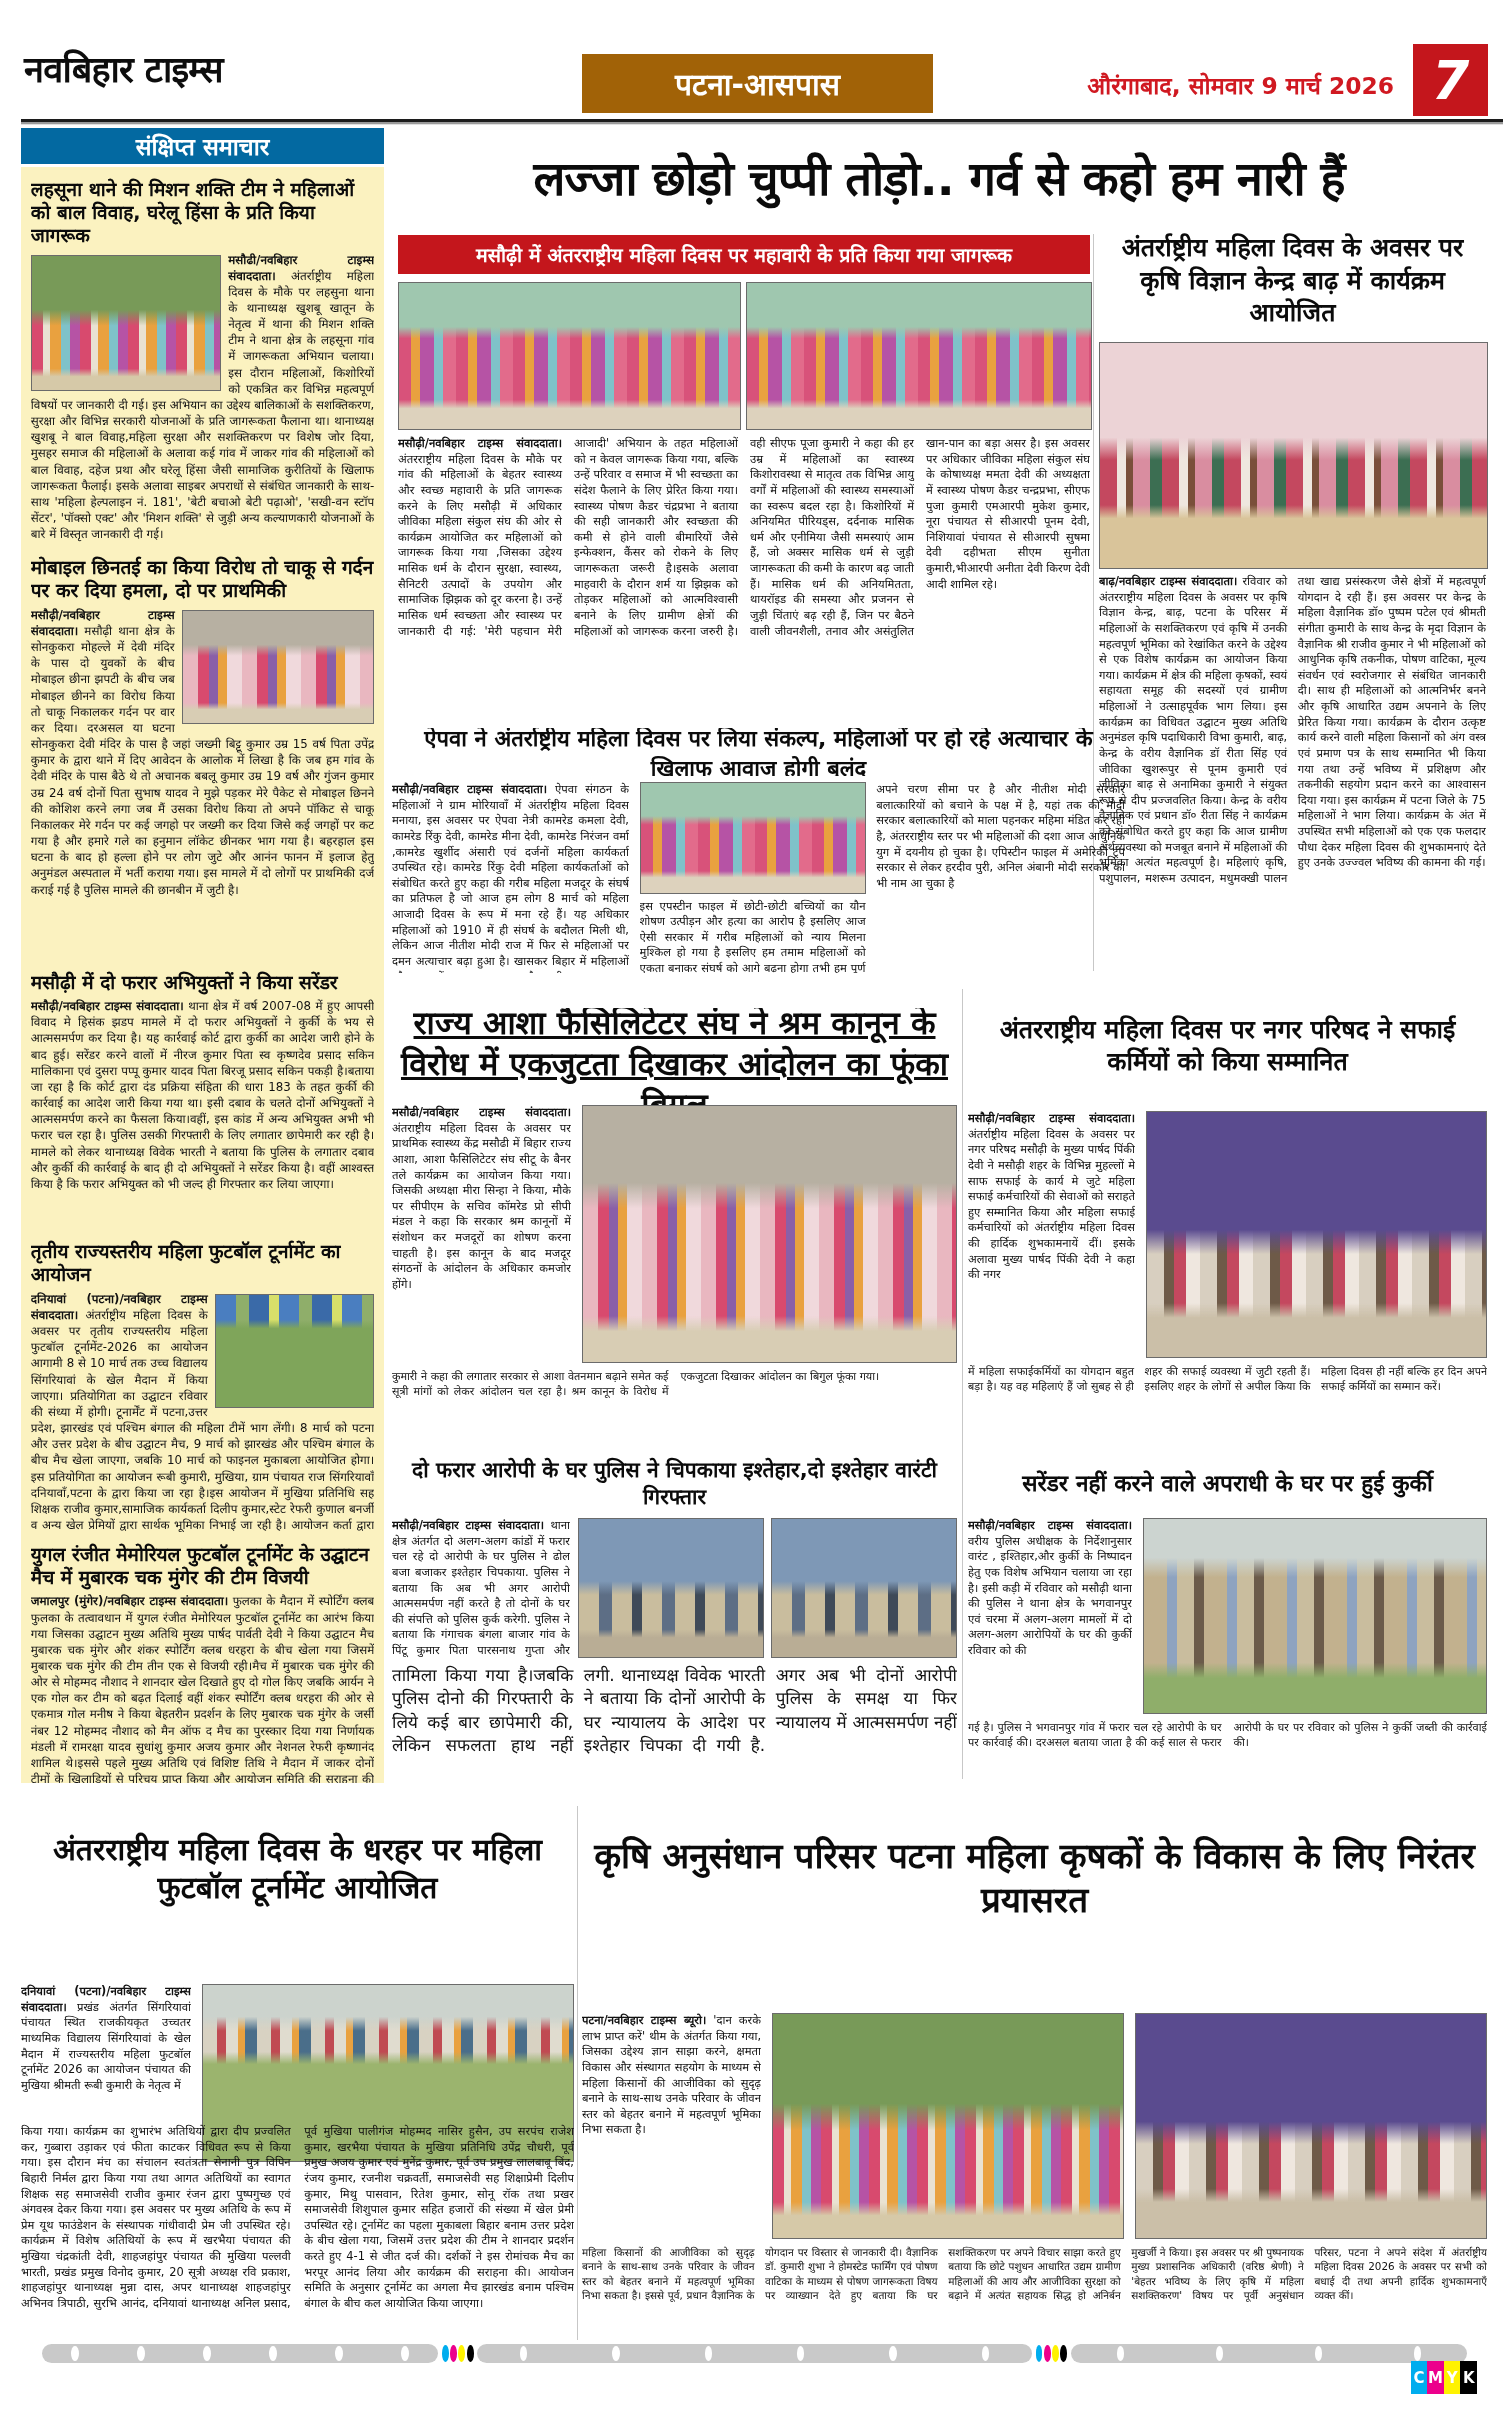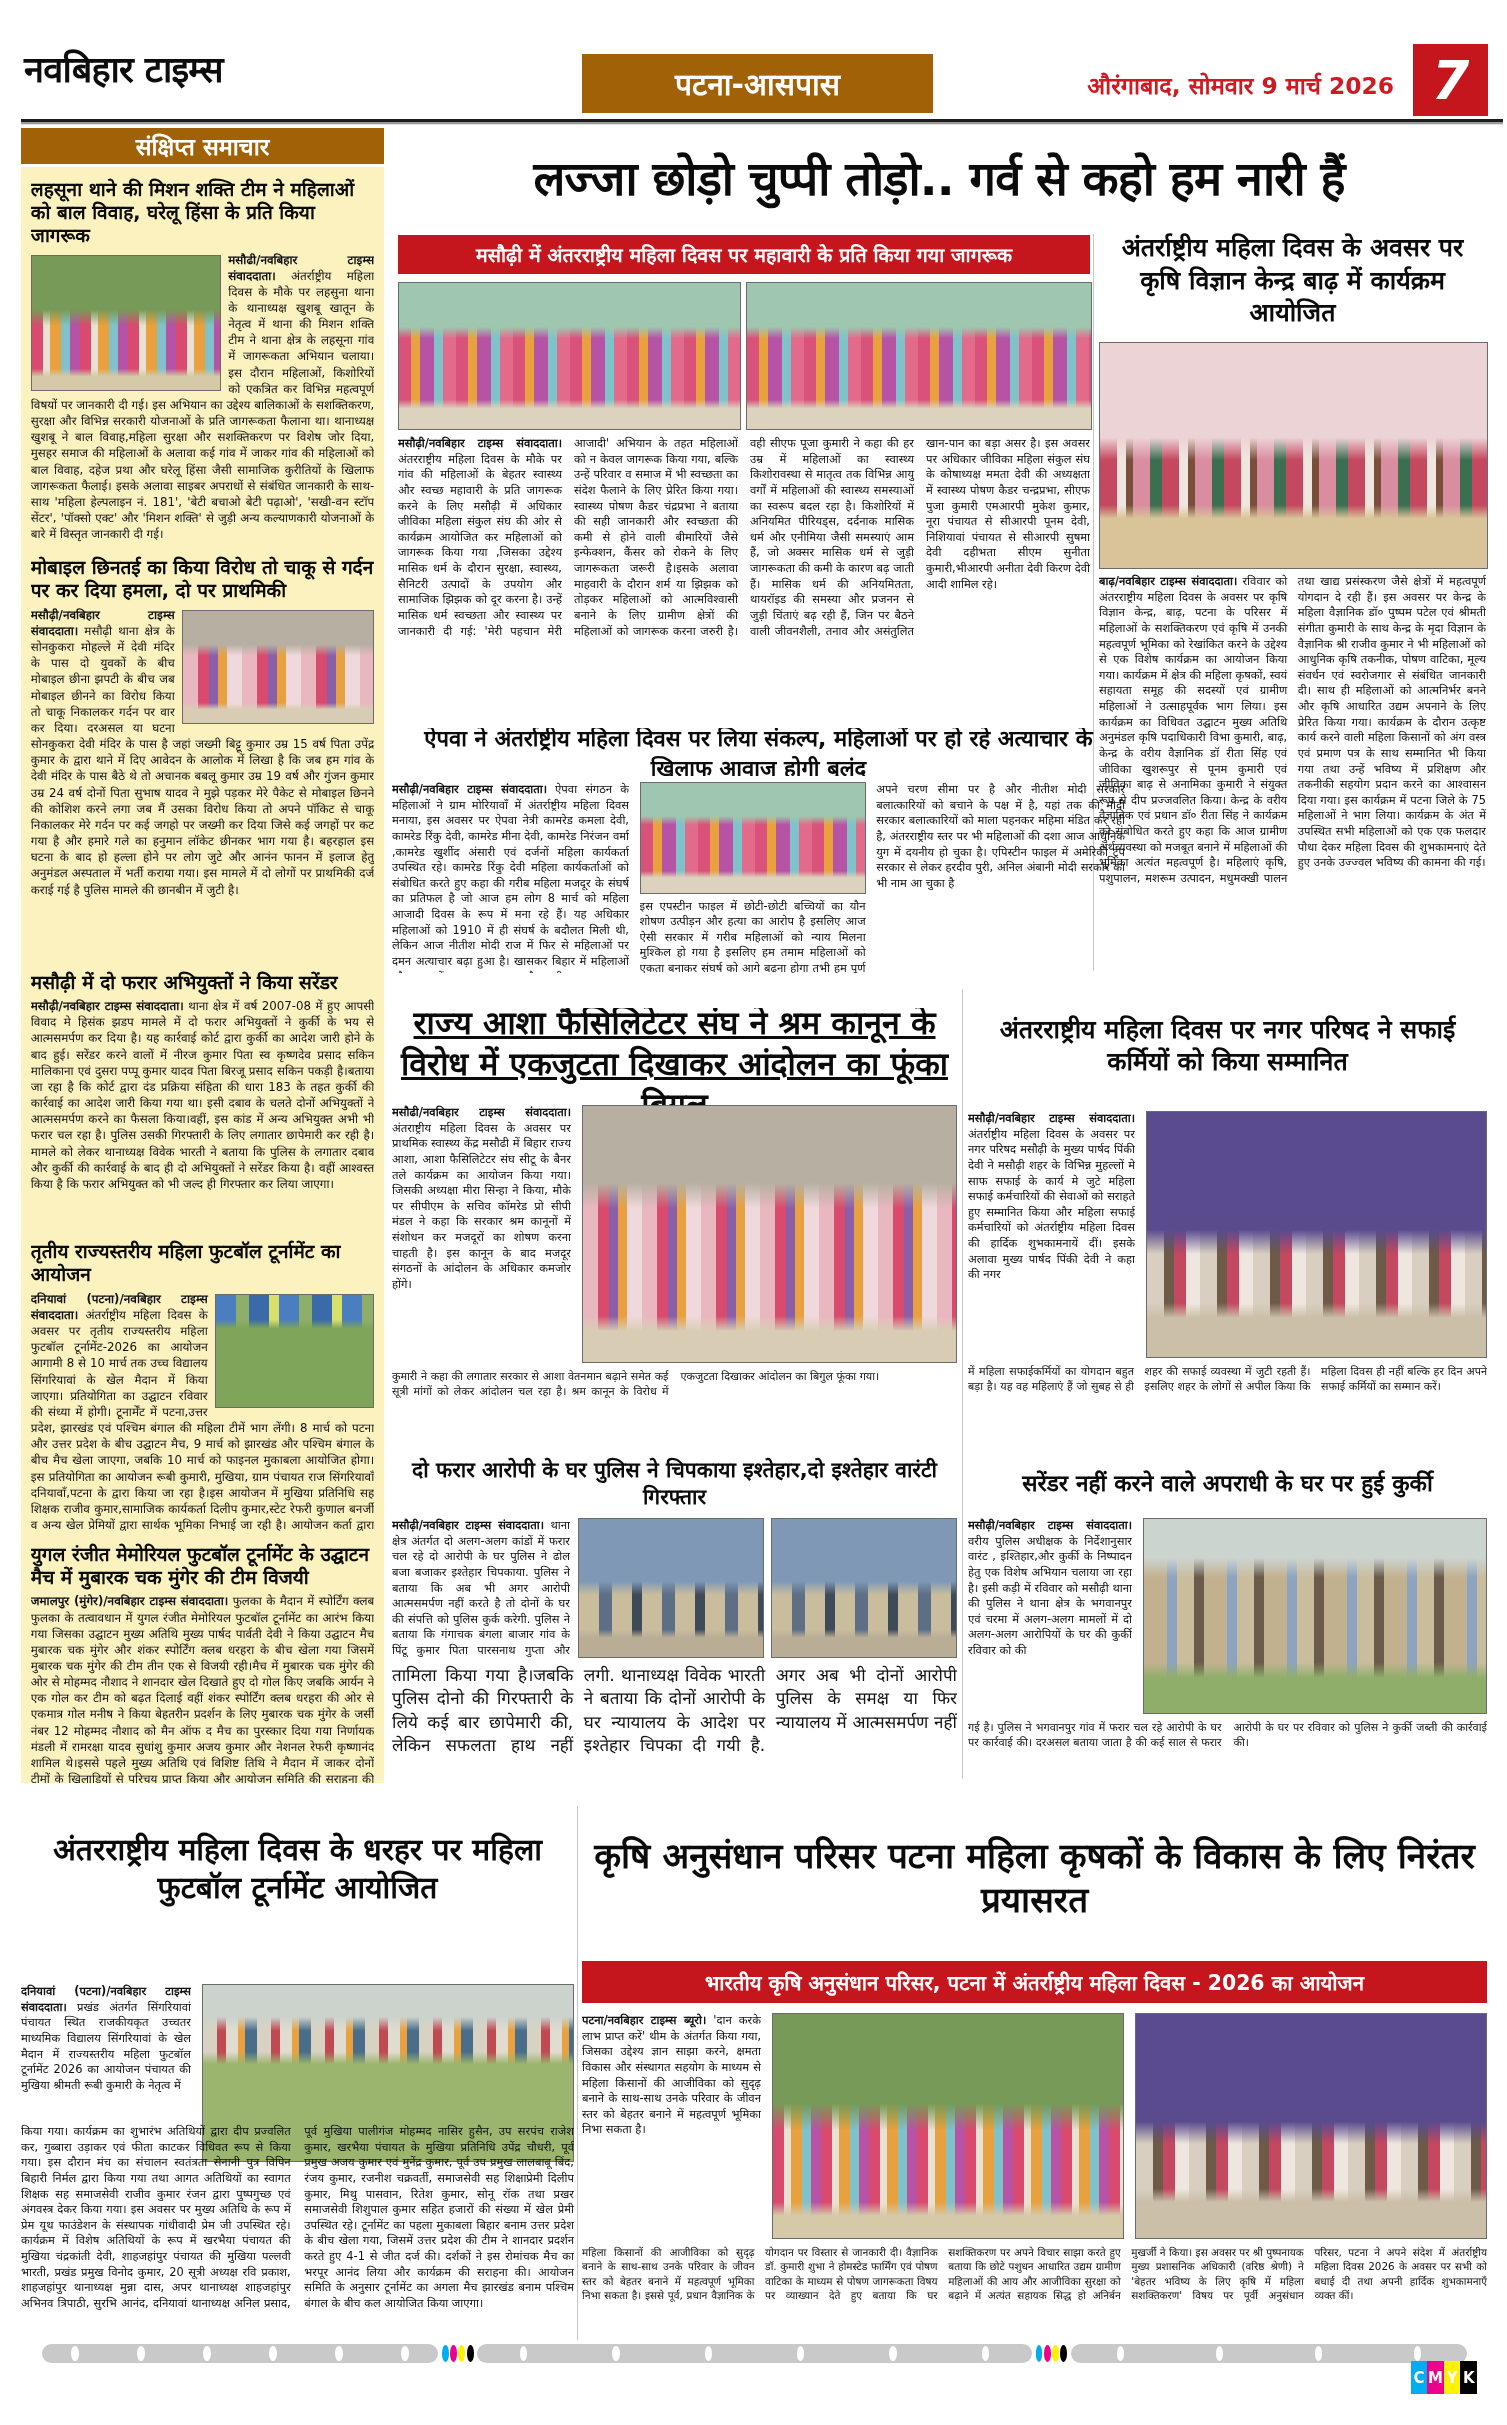--- a/index.html
+++ b/index.html
@@ -51,21 +51,21 @@
     repeating-linear-gradient(90deg,#d84a6e 0 10.6px,#e9e2d2 10.6px 18px,#e9a13f 18px 29px,#7fc2c9 29px 38px,#b653a5 38px 48px);}
   .ph-banner{background:
     linear-gradient(to top,#cbbfa8 0 16%,rgba(203,191,168,0) 22%),
     linear-gradient(to bottom,#5a4b8f 0 48%,rgba(90,75,143,0) 58%),
     repeating-linear-gradient(90deg,#d8cfc0 0 16.6px,#6e5a48 16.6px 27px,#c4485f 27px 39px,#efe7df 39px 53px);}
   .ph-football{background:
     linear-gradient(to top,#7fa55a 0 70%,rgba(127,165,90,0) 78%),
     repeating-linear-gradient(90deg,#4a7ec0 0 19.6px,#8fae6a 19.6px 33px,#3a6aa8 33px 53px,#d8e06a 53px 63px);}
   
   .sidebar{position:absolute;left:21px;top:128px;width:363px;height:1655px;}
-  .sb-hdr{height:36px;background:#a16207;color:#fff;display:flex;align-items:center;justify-content:center;
+  .sb-hdr{height:36px;background:#0369a1;color:#fff;display:flex;align-items:center;justify-content:center;
           font-size:23.4px;font-weight:bold;}
   .sb-box{position:absolute;top:39px;left:0;right:0;bottom:0;background:#fbf2c0;padding:7.5px 9.8px;box-sizing:border-box;overflow:hidden;}
   .brief{overflow:hidden;margin-bottom:7.5px;}
   .brief h3{font-size:19px;line-height:1.22;font-weight:bold;margin:3px 0 4.5px 0;color:#0b0b0b;}
   .btxt{font-size:11.8px;}
   .fl-l{float:left;margin:3px 7.5px 3px 0;}
   .fl-r{float:right;margin:3px 0 3px 7.5px;}
   
   .lead-head{position:absolute;left:392px;top:125px;width:1094px;height:103px;display:flex;align-items:center;justify-content:center;
              font-size:47px;font-weight:bold;letter-spacing:-0.8px;overflow:hidden;}
@@ -232,21 +232,20 @@
   <div class="vline-c"></div>
 
   <h2 class="fb-head hd-c">अंतरराष्ट्रीय महिला दिवस के धरहर पर महिला फुटबॉल टूर्नामेंट आयोजित</h2>
   <div class="fb-row">
     <p class="t jt"><b class="byline">दनियावां (पटना)/नवबिहार टाइम्स संवाददाता।</b> <span>प्रखंड अंतर्गत सिंगरियावां पंचायत स्थित राजकीयकृत उच्चतर माध्यमिक विद्यालय सिंगरियावां के खेल मैदान में राज्यस्तरीय महिला फुटबॉल टूर्नामेंट 2026 का आयोजन पंचायत की मुखिया श्रीमती रूबी कुमारी के नेतृत्व में</span></p>
     <div class="ph ph-field"></div>
   </div>
   <p class="fb-b2 jt clip">किया गया। कार्यक्रम का शुभारंभ अतिथियों द्वारा दीप प्रज्वलित कर, गुब्बारा उड़ाकर एवं फीता काटकर विधिवत रूप से किया गया। इस दौरान मंच का संचालन स्वतंत्रता सेनानी पुत्र विपिन बिहारी निर्मल द्वारा किया गया तथा आगत अतिथियों का स्वागत शिक्षक सह समाजसेवी राजीव कुमार रंजन द्वारा पुष्पगुच्छ एवं अंगवस्त्र देकर किया गया। इस अवसर पर मुख्य अतिथि के रूप में प्रेम यूथ फाउंडेशन के संस्थापक गांधीवादी प्रेम जी उपस्थित रहे। कार्यक्रम में विशेष अतिथियों के रूप में खरभैया पंचायत की मुखिया चंद्रकांती देवी, शाहजहांपुर पंचायत की मुखिया पल्लवी भारती, प्रखंड प्रमुख विनोद कुमार, 20 सूत्री अध्यक्ष रवि प्रकाश, शाहजहांपुर थानाध्यक्ष मुन्ना दास, अपर थानाध्यक्ष शाहजहांपुर अभिनव त्रिपाठी, सुरभि आनंद, दनियावां थानाध्यक्ष अनिल प्रसाद, पूर्व मुखिया पालीगंज मोहम्मद नासिर हुसैन, उप सरपंच राजेश कुमार, खरभैया पंचायत के मुखिया प्रतिनिधि उपेंद्र चौधरी, पूर्व प्रमुख अजय कुमार एवं मुनेंद्र कुमार, पूर्व उप प्रमुख लालबाबू बिंद, रंजय कुमार, रजनीश चक्रवर्ती, समाजसेवी सह शिक्षाप्रेमी दिलीप कुमार, मिथु पासवान, रितेश कुमार, सोनू रॉक तथा प्रखर समाजसेवी शिशुपाल कुमार सहित हजारों की संख्या में खेल प्रेमी उपस्थित रहे। टूर्नामेंट का पहला मुकाबला बिहार बनाम उत्तर प्रदेश के बीच खेला गया, जिसमें उत्तर प्रदेश की टीम ने शानदार प्रदर्शन करते हुए 4-1 से जीत दर्ज की। दर्शकों ने इस रोमांचक मैच का भरपूर आनंद लिया और कार्यक्रम की सराहना की। आयोजन समिति के अनुसार टूर्नामेंट का अगला मैच झारखंड बनाम पश्चिम बंगाल के बीच कल आयोजित किया जाएगा।</p>
 
   <h2 class="kr-head hd-c">कृषि अनुसंधान परिसर पटना महिला कृषकों के विकास के लिए निरंतर प्रयासरत</h2>
-  <div class="kr-strip redstrip">भारतीय कृषि अनुसंधान परिसर, पटना में अंतर्राष्ट्रीय महिला दिवस - 2026 का आयोजन</div>
   <div class="kr-row">
     <p class="t jt"><b class="byline">पटना/नवबिहार टाइम्स ब्यूरो।</b> <span>'दान करके लाभ प्राप्त करें' थीम के अंतर्गत किया गया, जिसका उद्देश्य ज्ञान साझा करने, क्षमता विकास और संस्थागत सहयोग के माध्यम से महिला किसानों की आजीविका को सुदृढ़ बनाने के साथ-साथ उनके परिवार के जीवन स्तर को बेहतर बनाने में महत्वपूर्ण भूमिका निभा सकता है।</span></p>
     <div class="ph ph-tree"></div>
     <div class="ph ph-banner"></div>
   </div>
   <p class="kr-b2 jt clip">महिला किसानों की आजीविका को सुदृढ़ बनाने के साथ-साथ उनके परिवार के जीवन स्तर को बेहतर बनाने में महत्वपूर्ण भूमिका निभा सकता है। इससे पूर्व, प्रधान वैज्ञानिक के योगदान पर विस्तार से जानकारी दी। वैज्ञानिक डॉ. कुमारी शुभा ने होमस्टेड फार्मिंग एवं पोषण वाटिका के माध्यम से पोषण जागरूकता विषय पर व्याख्यान देते हुए बताया कि घर सशक्तिकरण पर अपने विचार साझा करते हुए बताया कि छोटे पशुधन आधारित उद्यम ग्रामीण महिलाओं की आय और आजीविका सुरक्षा को बढ़ाने में अत्यंत सहायक सिद्ध हो अनिर्बन मुखर्जी ने किया। इस अवसर पर श्री पुष्पनायक मुख्य प्रशासनिक अधिकारी (वरिष्ठ श्रेणी) ने 'बेहतर भविष्य के लिए कृषि में महिला सशक्तिकरण' विषय पर पूर्वी अनुसंधान परिसर, पटना ने अपने संदेश में अंतर्राष्ट्रीय महिला दिवस 2026 के अवसर पर सभी को बधाई दी तथा अपनी हार्दिक शुभकामनाएँ व्यक्त कीं।</p>
 
   <div class="regrow">
     <div class="regbar" style="flex:5;">
         <i></i>

